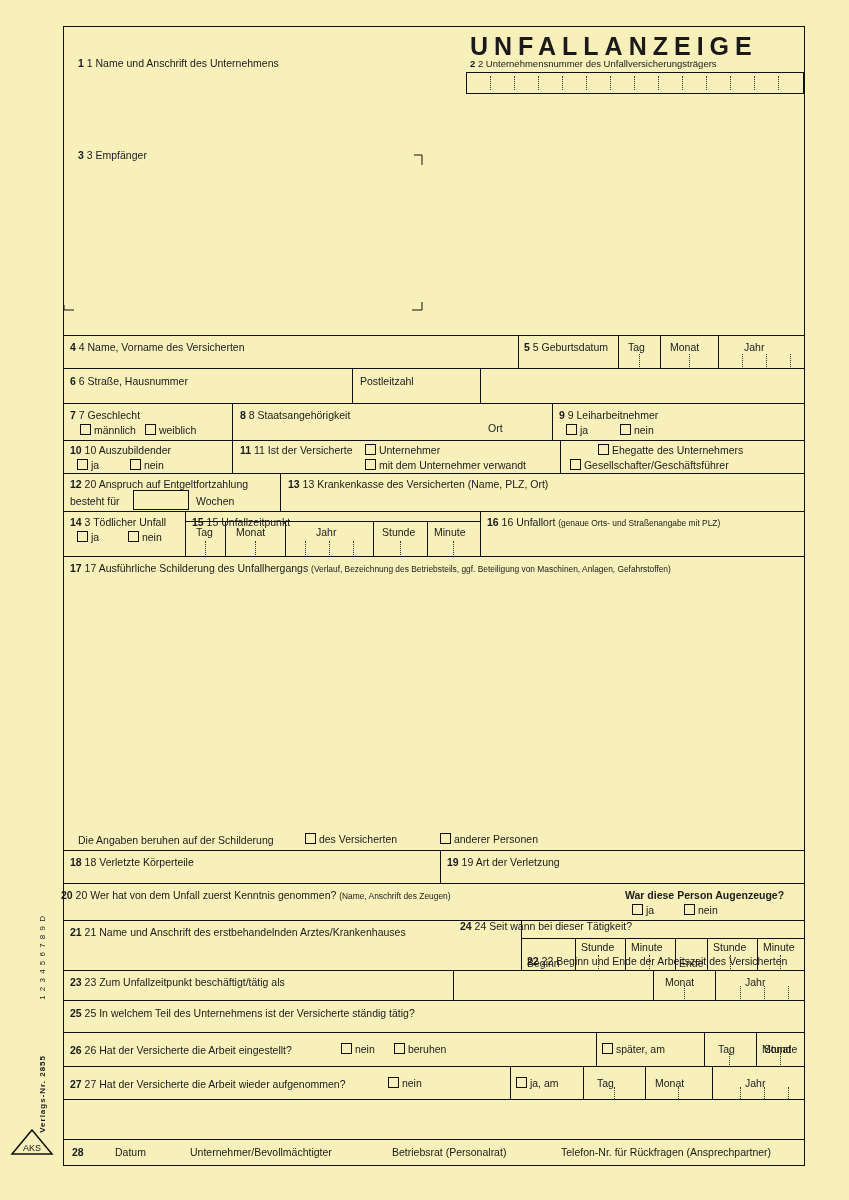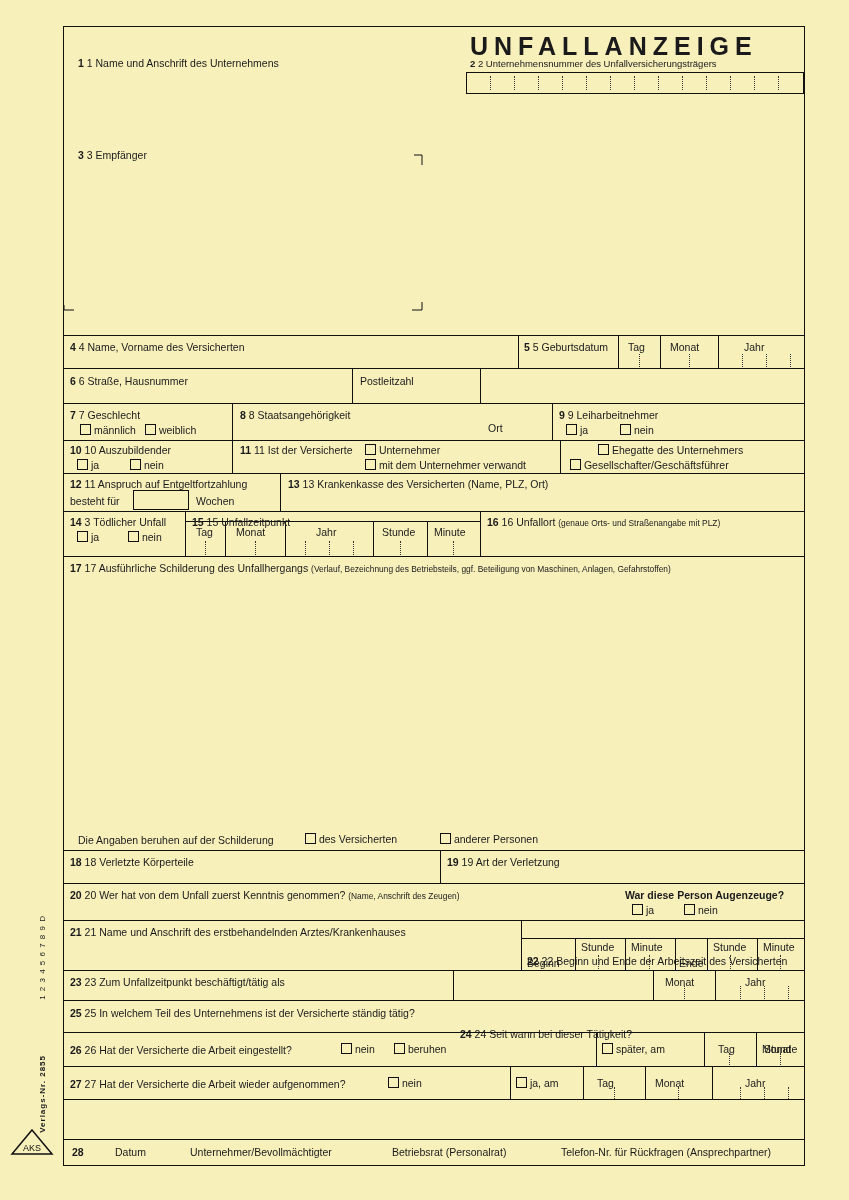--- a/index.html
+++ b/index.html
@@ -175,21 +175,21 @@
     <span>Ehegatte des Unternehmers</span>
   </div>
   <div class="lbl" style="left:570px;top:459px;">
     <span class="cb"></span>
     <span>Gesellschafter/Geschäftsführer</span>
   </div>
 
   <div class="hline" style="left:63px;top:511px;width:742px;"></div>
   <div class="vline" style="left:280px;top:473px;height:38px;"></div>
   <div class="lbl" style="left:70px;top:478px;">
-    <span class="num">12</span> <span>11 Anspruch auf Entgeltfortzahlung</span>
+    <span class="num">12</span> <span>20 Anspruch auf Entgeltfortzahlung</span>
   </div>
   <div class="lbl" style="left:70px;top:495px;">besteht für</div>
   <div class="box" style="left:133px;top:490px;width:56px;height:20px;"></div>
   <div class="lbl" style="left:196px;top:495px;">Wochen</div>
   <div class="lbl" style="left:288px;top:478px;">
     <span class="num">13</span> <span>13 Krankenkasse des Versicherten (Name, PLZ, Ort)</span>
   </div>
 
   <div class="hline" style="left:63px;top:556px;width:742px;"></div>
   <div class="vline" style="left:185px;top:511px;height:45px;"></div>
@@ -253,21 +253,21 @@
   <div class="hline" style="left:63px;top:883px;width:742px;"></div>
   <div class="vline" style="left:440px;top:850px;height:33px;"></div>
   <div class="lbl" style="left:70px;top:856px;">
     <span class="num">18</span> <span>18 Verletzte Körperteile</span>
   </div>
   <div class="lbl" style="left:447px;top:856px;">
     <span class="num">19</span> <span>19 Art der Verletzung</span>
   </div>
 
   <div class="hline" style="left:63px;top:920px;width:742px;"></div>
-  <div class="lbl" style="left:70px;top:889px;">
+  <div class="lbl" style="left:61px;top:889px;">
     <span class="num">20</span> <span>20 Wer hat von dem Unfall zuerst Kenntnis genommen?</span>
     <span class="tiny">(Name, Anschrift des Zeugen)</span>
   </div>
   <div class="lbl" style="left:625px;top:889px;font-weight:bold;">War diese Person Augenzeuge?</div>
   <div class="lbl" style="left:632px;top:904px;">
     <span class="cb"></span>
     <span>ja</span>
   </div>
   <div class="lbl" style="left:684px;top:904px;">
     <span class="cb"></span>
@@ -299,21 +299,21 @@
   <div class="dotcol" style="left:730px;top:955px;height:14px;"></div>
   <div class="dotcol" style="left:780px;top:955px;height:14px;"></div>
 
   <div class="hline" style="left:63px;top:1000px;width:742px;"></div>
   <div class="vline" style="left:453px;top:970px;height:30px;"></div>
   <div class="vline" style="left:653px;top:970px;height:30px;"></div>
   <div class="vline" style="left:715px;top:970px;height:30px;"></div>
   <div class="lbl" style="left:70px;top:976px;">
     <span class="num">23</span> <span>23 Zum Unfallzeitpunkt beschäftigt/tätig als</span>
   </div>
-  <div class="lbl" style="left:460px;top:1028px;">
+  <div class="lbl" style="left:460px;top:920px;">
     <span class="num">24</span> <span>24 Seit wann bei dieser Tätigkeit?</span>
   </div>
   <div class="lbl" style="left:665px;top:976px;">Monat</div>
   <div class="lbl" style="left:745px;top:976px;">Jahr</div>
   <div class="dotcol" style="left:684px;top:986px;height:13px;"></div>
   <div class="dotcol" style="left:740px;top:986px;height:13px;"></div>
   <div class="dotcol" style="left:764px;top:986px;height:13px;"></div>
   <div class="dotcol" style="left:788px;top:986px;height:13px;"></div>
 
   <div class="hline" style="left:63px;top:1032px;width:742px;"></div>

